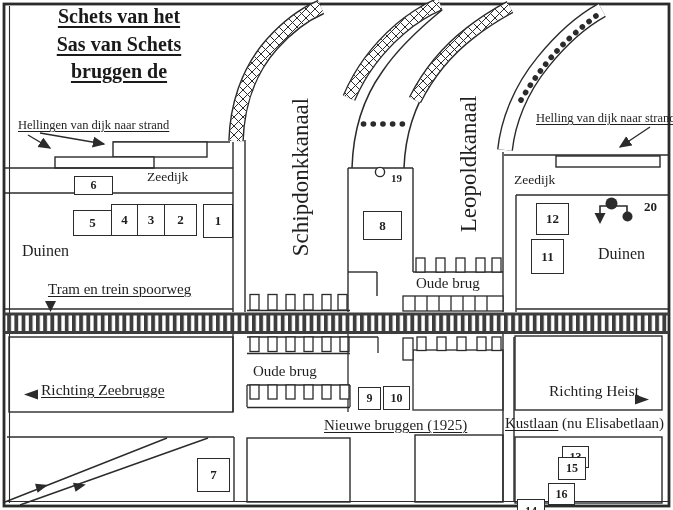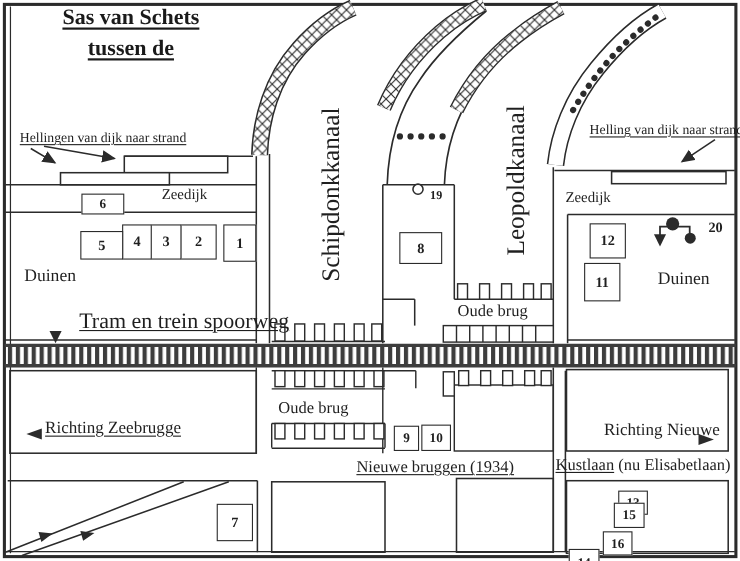--- a/index.html
+++ b/index.html
@@ -209,36 +209,37 @@
 
     <g stroke="#2b2b2b" stroke-width="1.6" fill="none">
       <path d="M600,214 L600,206 L627,206 L627,212"></path>
       <circle cx="611.5" cy="203.5" r="6" fill="#2b2b2b" stroke="none"></circle>
       <circle cx="627.5" cy="216.5" r="5" fill="#2b2b2b" stroke="none"></circle>
       <polygon points="594.5,213 605.5,213 600,224" fill="#2b2b2b" stroke="none"></polygon>
     </g>
   </svg>
 
   <div class="title">
+    <span>Schets van het</span>
     <span>Sas van Schets</span>
-    <span>tussen de</span>
+    <span>bruggen de</span>
   </div>
 
   <div class="lbl u" style="left:18px;top:119px;font-size:12.5px;">Hellingen van dijk naar strand</div>
   <div class="lbl u" style="left:536px;top:112px;font-size:12.5px;">Helling van dijk naar strand</div>
   <div class="lbl" style="left:147px;top:170px;font-size:13.5px;">Zeedijk</div>
   <div class="lbl" style="left:514px;top:173px;font-size:13.5px;">Zeedijk</div>
   <div class="lbl" style="left:22px;top:243px;font-size:16px;">Duinen</div>
   <div class="lbl" style="left:598px;top:246px;font-size:16px;">Duinen</div>
-  <div class="lbl u" style="left:48px;top:282px;font-size:20px;margin-left:24px;">Tram en trein spoorweg</div>
+  <div class="lbl u" style="left:48px;top:282px;font-size:15px;">Tram en trein spoorweg</div>
   <div class="lbl" style="left:416px;top:276px;font-size:15px;">Oude brug</div>
   <div class="lbl" style="left:253px;top:364px;font-size:15px;">Oude brug</div>
   <div class="lbl u" style="left:41px;top:382px;font-size:15.5px;">Richting Zeebrugge</div>
-  <div class="lbl" style="left:549px;top:383px;font-size:15.5px;">Richting Nieuwe</div>
-  <div class="lbl u" style="left:324px;top:418px;font-size:15px;">Nieuwe bruggen (1934)</div>
+  <div class="lbl" style="left:549px;top:383px;font-size:15.5px;">Richting Heist</div>
+  <div class="lbl u" style="left:324px;top:418px;font-size:15px;">Nieuwe bruggen (1925)</div>
   <div class="lbl" style="left:505px;top:416px;font-size:15px;"><span class="u">Kustlaan</span><span> (nu Elisabetlaan)</span></div>
 
   <div class="vlbl" style="left:216px;top:164px;width:170px;">Schipdonkkanaal</div>
   <div class="vlbl" style="left:393px;top:151px;width:152px;">Leopoldkanaal</div>
 
   <div class="mknum" style="left:391px;top:172px;">19</div>
   <div class="mknum" style="left:644px;top:199px;font-size:13px;">20</div>
 
   <div class="nbox" style="left:203px;top:204px;width:28px;height:32px;">1</div>
   <div class="nbox" style="left:164px;top:204px;width:31px;height:30px;">2</div>

